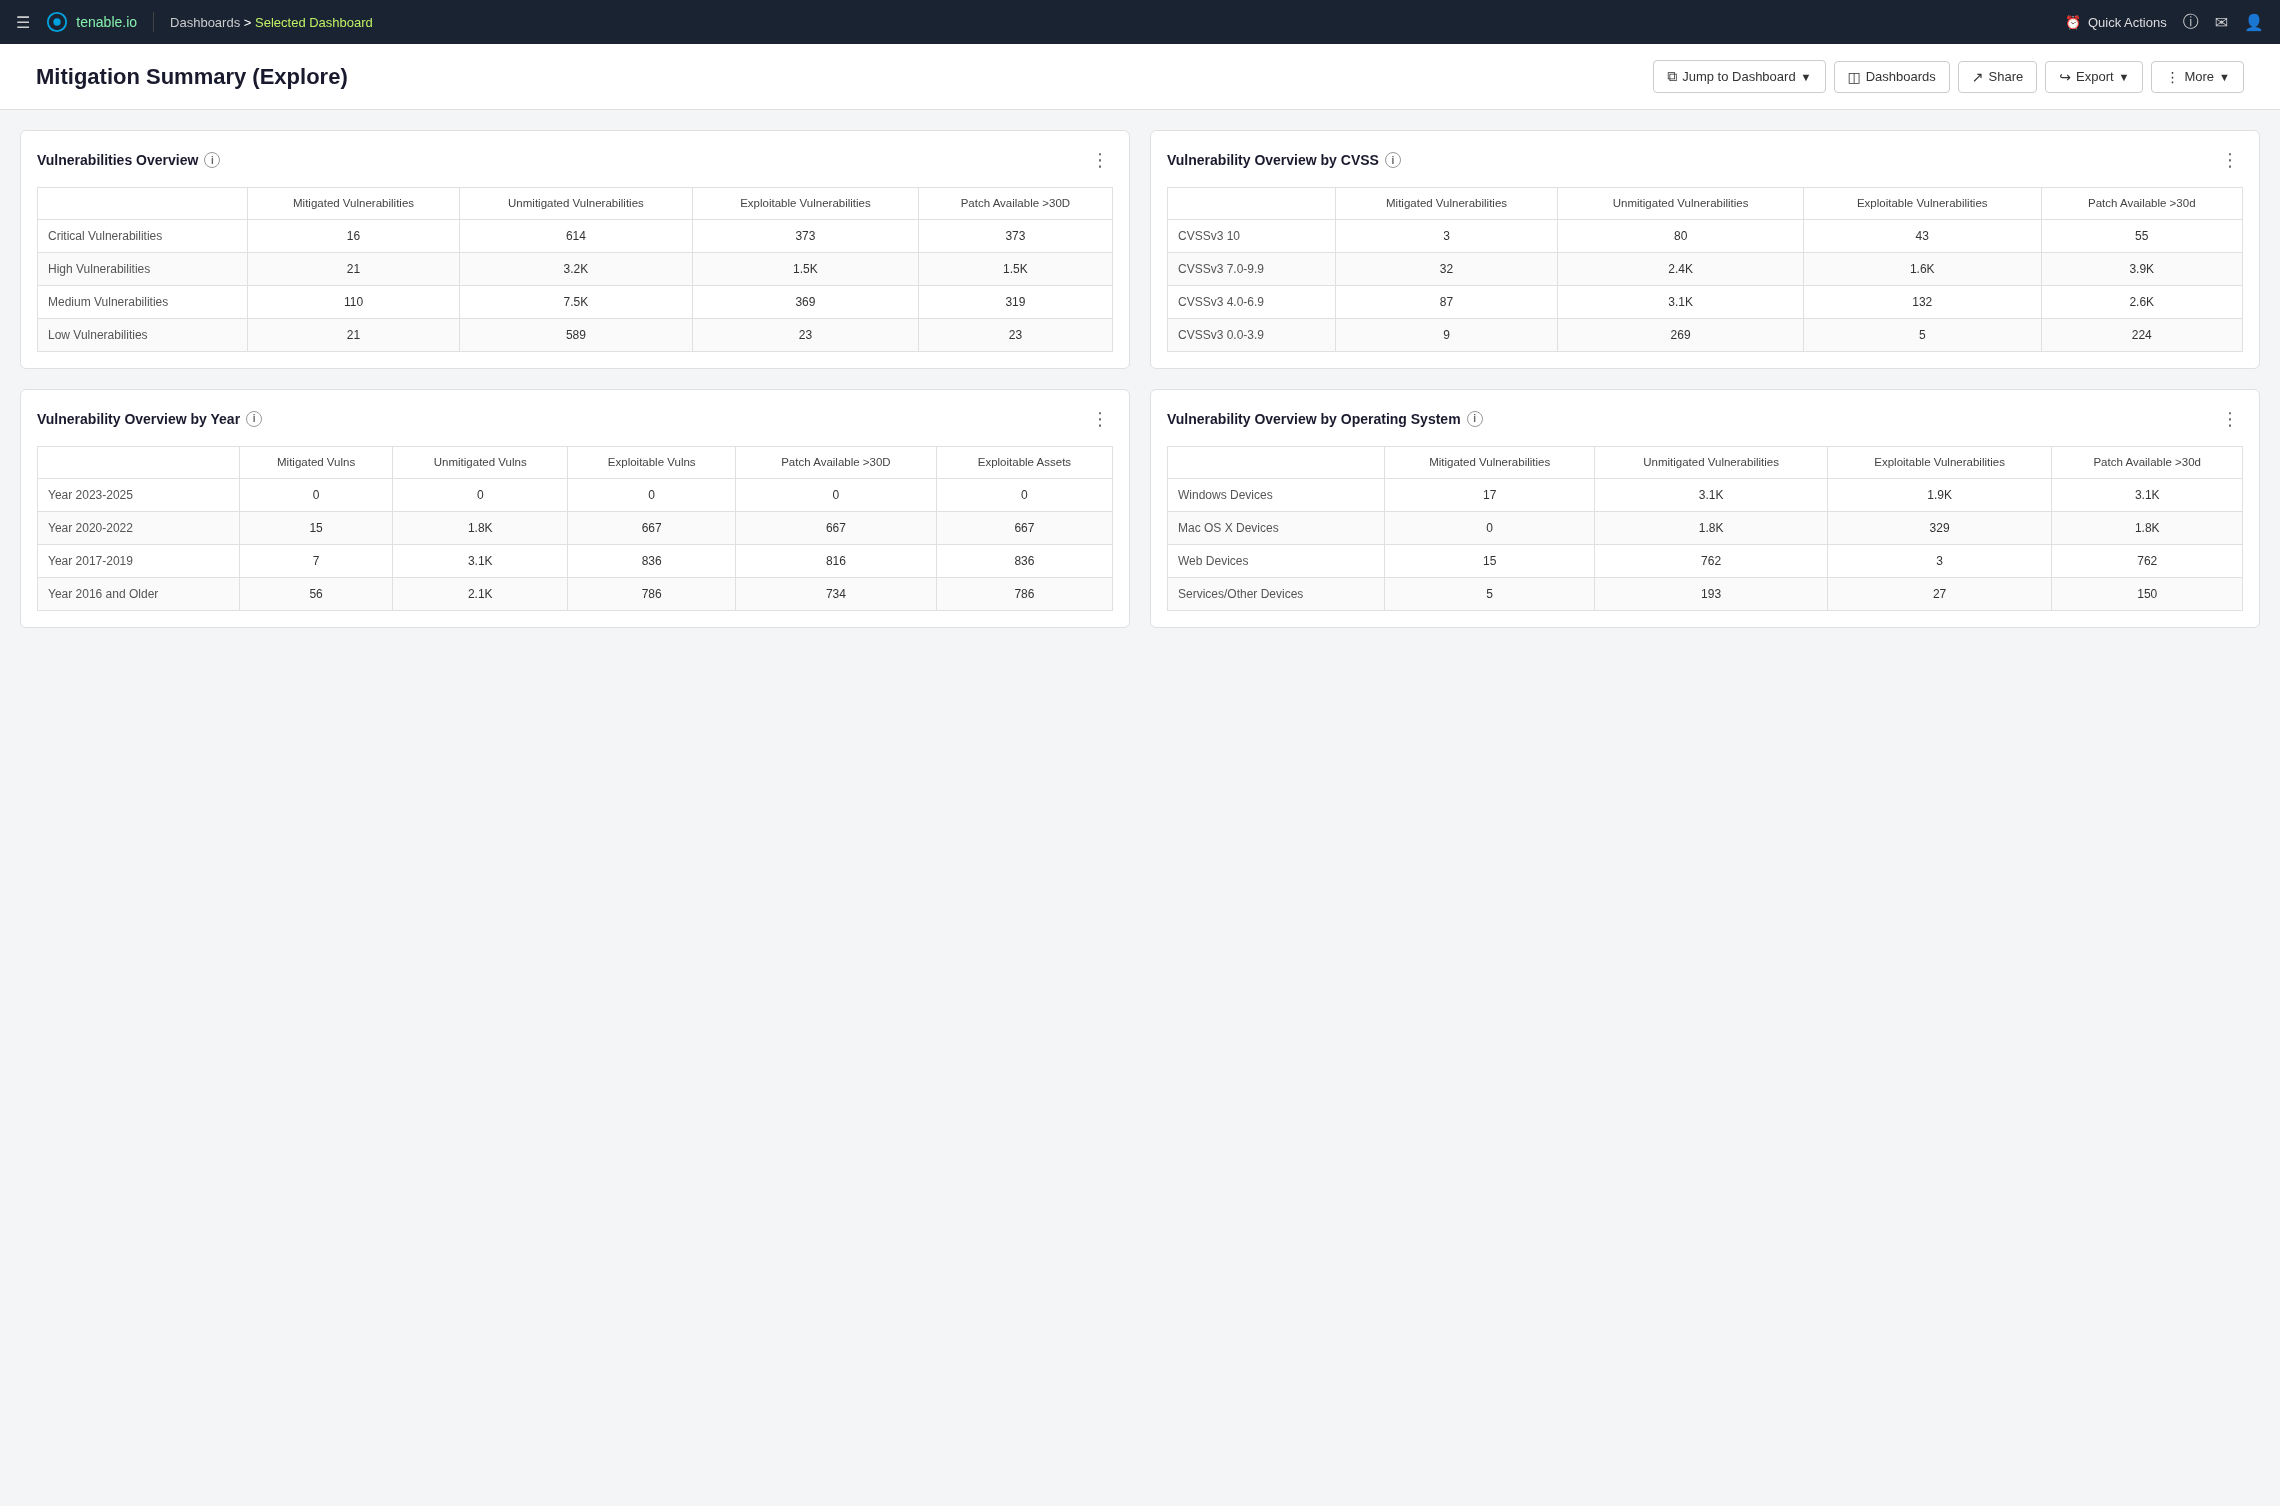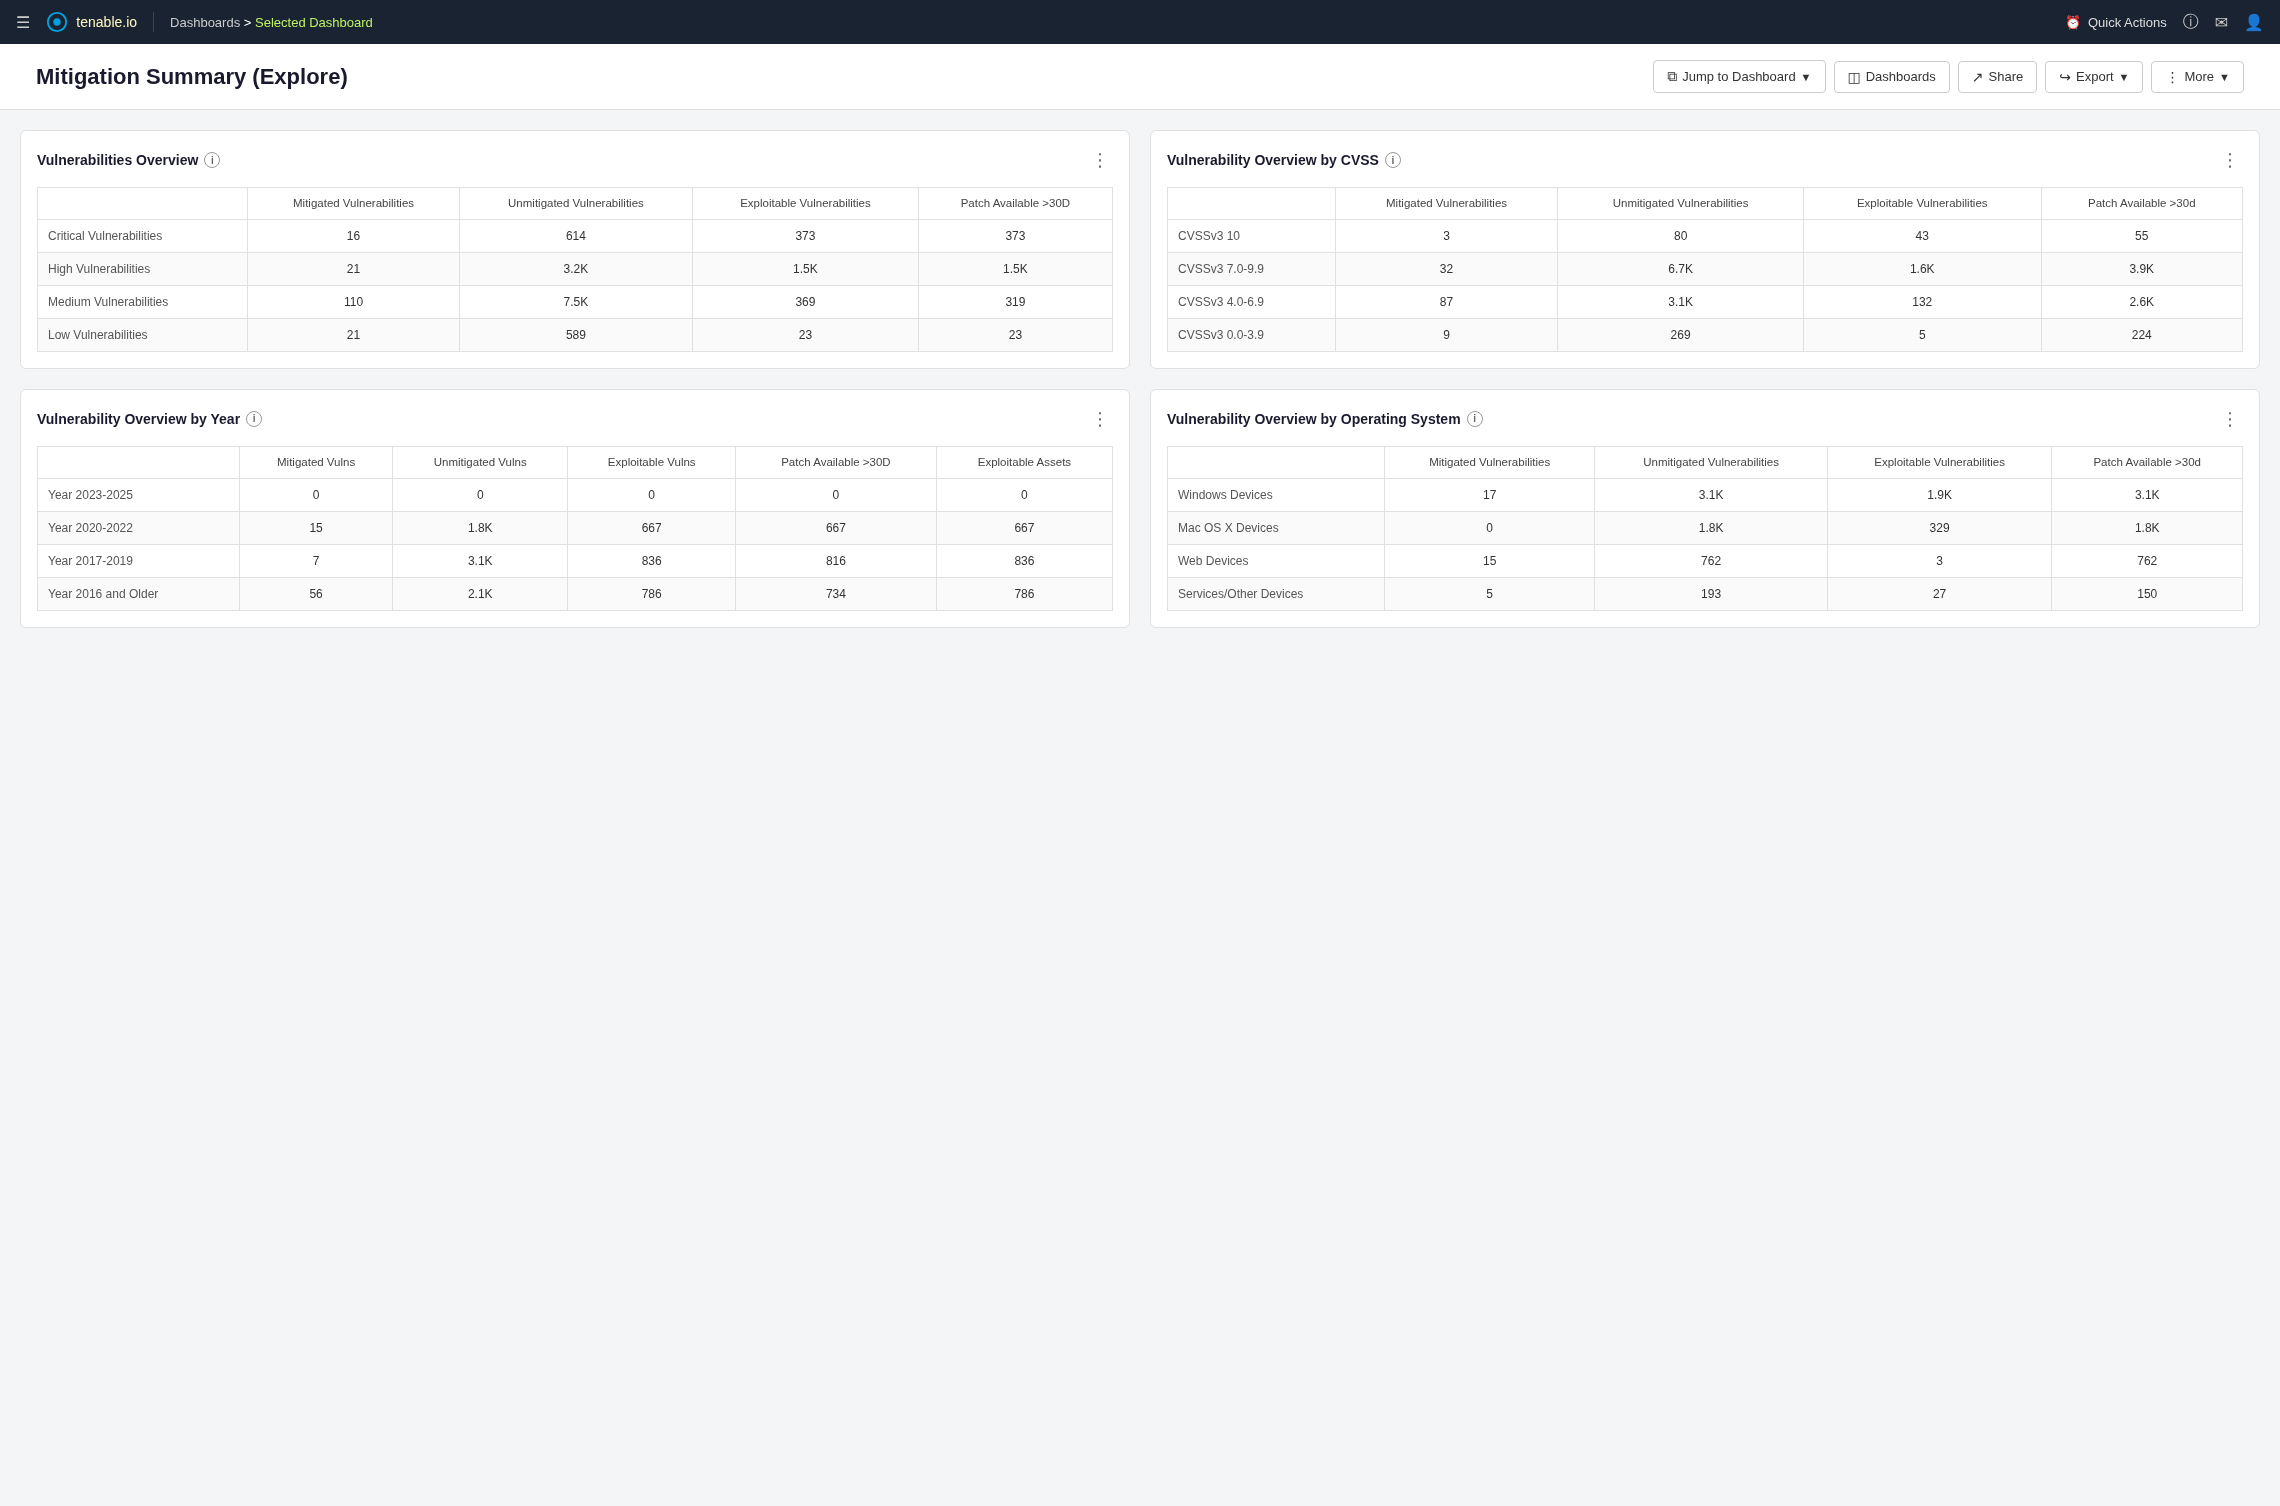--- a/index.html
+++ b/index.html
@@ -8,21 +8,21 @@
     
     .topnav {
       background: #1a2332;
       color: #fff;
       height: 44px;
       display: flex;
       align-items: center;
       padding: 0 16px;
       gap: 12px;
     }
-    .topnav-logo { display: flex; align-items: center; gap: 8px; color: #fef9c3; font-size: 14px; font-weight: 500; }
+    .topnav-logo { display: flex; align-items: center; gap: 8px; color: #86efac; font-size: 14px; font-weight: 500; }
     .topnav-logo svg { width: 22px; height: 22px; }
     .topnav-divider { width: 1px; height: 20px; background: #444; margin: 0 4px; }
     .topnav-breadcrumb { font-size: 13px; color: #ccc; }
     .topnav-breadcrumb span { color: #fff; font-weight: 500; }
     .topnav-right { margin-left: auto; display: flex; align-items: center; gap: 16px; }
     .topnav-quick-actions { display: flex; align-items: center; gap: 6px; font-size: 13px; color: #ddd; cursor: pointer; }
     .topnav-icon { color: #ccc; cursor: pointer; font-size: 16px; }
     .hamburger { color: #ccc; cursor: pointer; font-size: 16px; margin-right: 4px; }
 
     
@@ -242,21 +242,21 @@
           <tr>
             <td>CVSSv3 10</td>
             <td>3</td>
             <td>80</td>
             <td>43</td>
             <td>55</td>
           </tr>
           <tr>
             <td>CVSSv3 7.0-9.9</td>
             <td>32</td>
-            <td>6.7K</td>
+            <td>2.4K</td>
             <td>1.6K</td>
             <td>3.9K</td>
           </tr>
           <tr>
             <td>CVSSv3 4.0-6.9</td>
             <td>87</td>
             <td>3.1K</td>
             <td>132</td>
             <td>2.6K</td>
           </tr>

